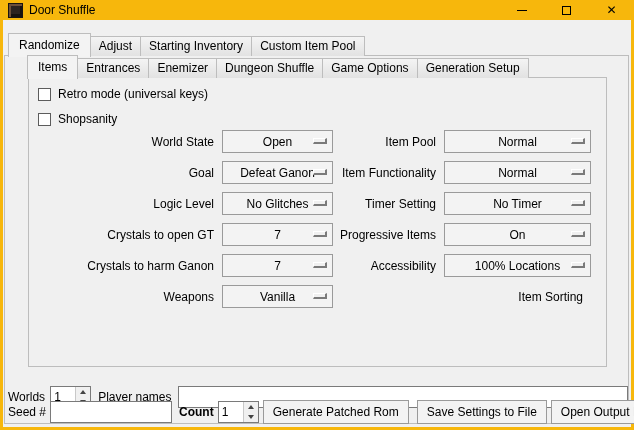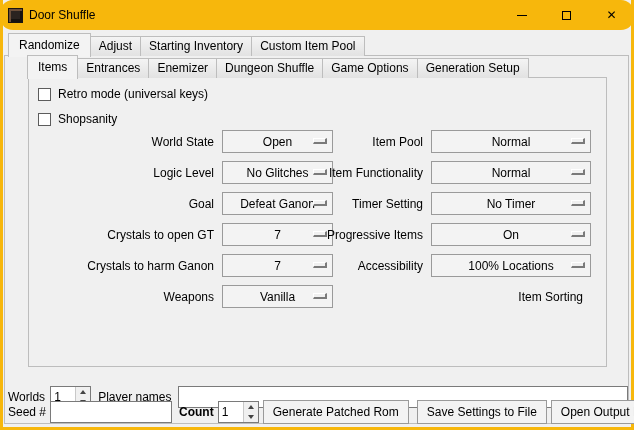--- a/index.html
+++ b/index.html
@@ -1,22 +1,22 @@
 <!DOCTYPE html>
 <html style="--accent: #f7b70c; --bd: #bdbdbd;"><head>
 <meta charset="utf-8">
 <style>
   :root { --accent:#f7b70c; --bd:#bdbdbd; --btnbd:#9a9a9a; }
   * { box-sizing:border-box; margin:0; padding:0; font-family:"Liberation Sans", sans-serif; }
   body { width:634px; height:430px; overflow:hidden; background:#888; }
   .window { position:relative; width:634px; height:430px; background:#f0f0f0;
             border:3px solid var(--accent); border-top:none; }
   
-  .titlebar { position:absolute; left:-3px; top:0; width:634px; height:30px;
-              background:var(--accent); display:flex; align-items:center; padding-left:8px;border-radius:13px; }
+  .titlebar { position:absolute; left:-3px; top:0; width:634px; height:20px;
+              background:var(--accent); display:flex; align-items:center; padding-left:8px; }
   .app-icon { width:15px; height:15px; margin-right:6px; background:#2b2320;
               box-shadow:inset 2px 2px 0 #6d4f3a, inset -2px -3px 0 #171310; border:1px solid #1a1510; }
   .win-title { font-size:12px; color:#000; }
   .win-btns { margin-left:auto; display:flex; height:100%; }
   .win-btn { width:45px; height:100%; display:flex; align-items:center; justify-content:center; color:#000; }
   .glyph-min { width:10px; height:1px; background:#000; }
   .glyph-max { width:9px; height:9px; border:1px solid #000; }
   .glyph-close { font-size:12px; line-height:1; }
   
   .client { position:absolute; left:0; top:30px; width:628px; height:397px; background:#f0f0f0; }
@@ -35,21 +35,21 @@
   .check-row { position:absolute; display:flex; align-items:center; gap:7px; height:16px; z-index:2; }
   .checkbox { width:13px; height:13px; background:#fff; border:1px solid #5c5c5c; }
   .check-label { font-size:12px; }
   
   .opt-col { position:absolute; z-index:2; }
   .opt-row { display:flex; align-items:center; height:31px; }
   .opt-label { flex:1; text-align:right; font-size:12px; margin-right:8px; white-space:nowrap; }
   .dropdown { position:relative; height:23px; background:#f3f3f3; border:1px solid var(--btnbd);
               display:flex; align-items:center; justify-content:center; font-size:12px; }
   .dd-left { width:111px; }
-  .dd-right { width:160px;justify-content:center; }
+  .dd-right { width:147px;justify-content:center; }
   .menu-indicator { position:absolute; right:5px; top:50%; margin-top:-4px; width:14px; height:6px;
                     background:#f0f0f0; border-top:1px solid #fff; border-left:1px solid #fff;
                     border-right:2px solid #7a7a7a; border-bottom:2px solid #7a7a7a; }
   
   .bottom-row { position:absolute; left:5px; right:3px; display:flex; align-items:center; z-index:2; }
   .row-worlds { top:345px; height:22px;margin-top:11px; }
   .row-seed { top:370px; height:24px; gap:4px; }
   .lbl { font-size:12px; white-space:nowrap; }
   .entry { height:22px; background:#fff; border:1px solid #7a7a7a; font-size:12px; padding:0 4px; }
   .spin { display:flex; height:22px; border:1px solid #7a7a7a; background:#fff; }
@@ -115,30 +115,30 @@
 
     <div class="opt-col" style="left:25px; top:96px; width:305px;">
       <div class="opt-row">
         <span class="opt-label">World State</span>
         <div class="dropdown dd-left">
           <span>Open</span>
           <div class="menu-indicator"></div>
         </div>
       </div>
       <div class="opt-row">
+        <span class="opt-label">Goal</span>
+        <div class="dropdown dd-left">
+          <span>Defeat Ganon</span>
+          <div class="menu-indicator"></div>
+        </div>
+      </div>
+      <div class="opt-row">
         <span class="opt-label">Logic Level</span>
         <div class="dropdown dd-left">
           <span>No Glitches</span>
-          <div class="menu-indicator"></div>
-        </div>
-      </div>
-      <div class="opt-row">
-        <span class="opt-label">Goal</span>
-        <div class="dropdown dd-left">
-          <span>Defeat Ganon</span>
           <div class="menu-indicator"></div>
         </div>
       </div>
       <div class="opt-row">
         <span class="opt-label">Crystals to open GT</span>
         <div class="dropdown dd-left">
           <span>7</span>
           <div class="menu-indicator"></div>
         </div>
       </div>

